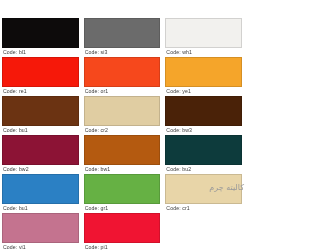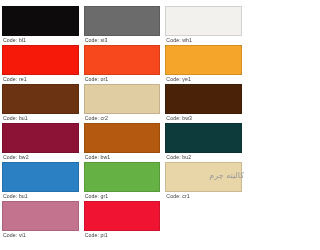--- a/index.html
+++ b/index.html
@@ -13,20 +13,21 @@
     font-family: "Liberation Sans", sans-serif;
     overflow: hidden;
   }
   #palette-page {
     position: relative;
     width: 250px;
     height: 184px;
     background: #ffffff;
     box-sizing: border-box;
     padding: 6px 5px 0 2px;
+    margin-top: 12px;
   }
   #swatch-grid {
     display: grid;
     grid-template-columns: repeat(3, 1fr);
     column-gap: 5px;
     row-gap: 0px;
     width: 240px;
   }
   .swatch-cell {
     display: flex;

